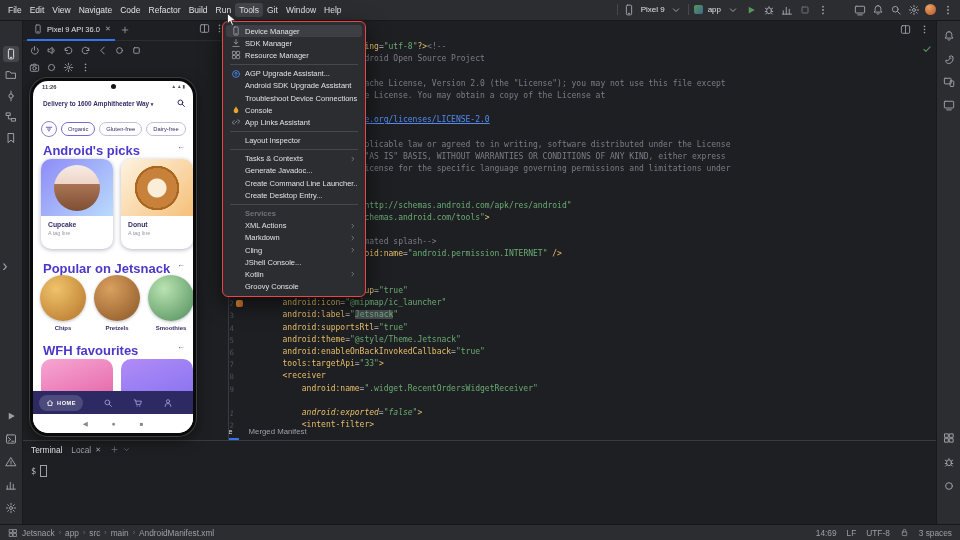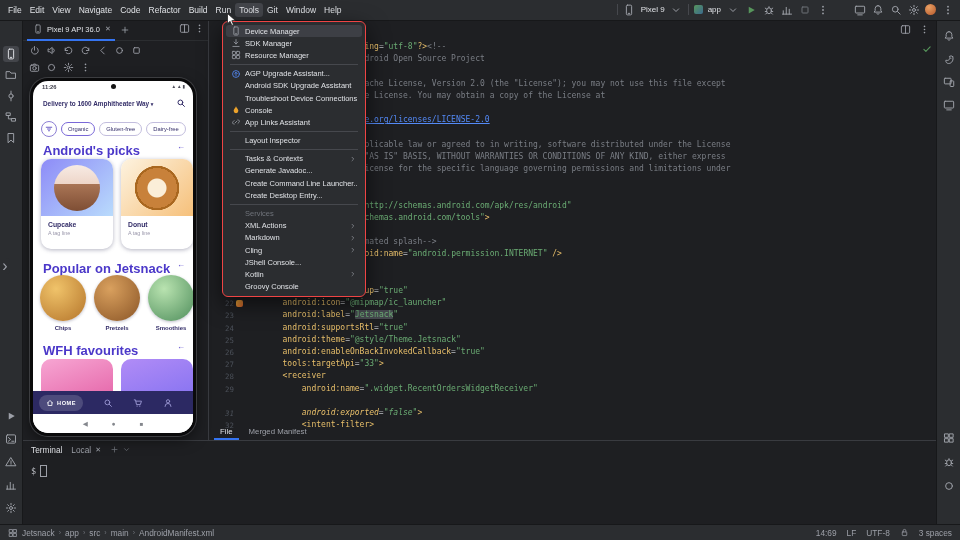--- a/index.html
+++ b/index.html
@@ -21,21 +21,21 @@
 
   
   .left-strip{position:absolute;left:0;top:20px;width:22px;bottom:16px;background:#2b2d30;border-right:1px solid #17181a;z-index:5;}
   .right-strip{position:absolute;right:0;top:20px;width:23px;bottom:16px;background:#2b2d30;border-left:1px solid #17181a;z-index:5;}
   .strip-btn{position:absolute;left:3px;width:16px;height:16px;border-radius:3px;display:flex;align-items:center;justify-content:center;color:#9da0a8;}
   .right-strip .strip-btn{left:3.5px;}
   .strip-btn.active{background:#43454a;color:#dfe1e5;}
   .edge-expander{position:absolute;left:0;top:258px;width:10px;height:16px;background:#2b2d30;border-radius:0 4px 4px 0;color:#9da0a8;display:flex;align-items:center;justify-content:center;z-index:6;}
 
   
-  .devices-panel{position:absolute;left:22px;top:20px;width:186px;height:420px;background:#1e1f22;border-right:1px solid #393b40;z-index:4;}
+  .devices-panel{position:absolute;left:22px;top:20px;width:186px;height:420px;background:#1e1f22;border-right:1px solid #393b40;z-index:4;padding-left:20px;}
   .dp-tabrow{position:absolute;left:0;top:0;right:0;height:20px;display:flex;align-items:center;border-bottom:1px solid #2b2d30;padding-left:5px;gap:3px;}
   .dp-tab{display:flex;align-items:center;gap:3px;height:19px;padding:0 4px;font-size:7.5px;color:#dfe1e5;border-bottom:2px solid #3574f0;}
   .dp-tab .cl-x{color:#9da0a8;font-size:7px;margin-left:2px;}
   .dp-plus{color:#9da0a8;margin-left:2px;}
   .dp-tab-right{position:absolute;right:3px;top:3px;display:flex;gap:4px;color:#9da0a8;}
   .dp-tools{position:absolute;left:5px;display:flex;gap:2px;}
   .dp-btn{width:15px;height:15px;border-radius:3px;display:flex;align-items:center;justify-content:center;color:#9da0a8;}
 
   
   .phone{position:absolute;left:8px;top:58px;width:166px;height:358px;background:#0a0a0b;border-radius:18px;box-shadow:0 0 0 1px #3c3d40,0 4px 14px rgba(0,0,0,.5);}
@@ -102,21 +102,21 @@
   .statusbar{position:absolute;left:0;right:0;bottom:0;height:15px;background:#2b2d30;border-top:1px solid #17181a;display:flex;align-items:center;font-size:8.3px;color:#9da0a8;padding:0 8px;gap:4px;z-index:10;}
   .sb-crumbs{display:flex;align-items:center;gap:4px;}
   .sb-sep{color:#6f737a;font-size:7px;}
   .sb-right{margin-left:auto;display:flex;align-items:center;gap:10px;}
   .sb-ic{color:#9da0a8;display:flex;align-items:center;}
 
   
   .popup{position:absolute;left:222px;top:21px;width:142px;background:#2b2d30;border:1px solid #ef4444;border-radius:6px;box-shadow:0 7px 22px rgba(0,0,0,.6);padding:3px 0;z-index:60;}
   .pi{display:flex;align-items:center;height:12.2px;padding:0 5px 0 3px;margin:0 3px;border-radius:3px;font-size:7.5px;color:#dfe1e5;white-space:nowrap;overflow:hidden;}
   .pi.hov{background:#3d3f45;}
-  .pi.dis{color:#6f737a;}
+  .pi.dis{color:#6f737a;font-weight:bold;}
   .pi .ic{width:13px;min-width:13px;display:flex;align-items:center;justify-content:center;margin-right:3px;color:#9da0a8;}
   .pi .lb{flex:1;overflow:hidden;}
   .pi .ar{color:#9da0a8;margin-left:3px;display:flex;}
   .psep{height:1px;background:#46484d;margin:2.5px 7px;}
 
   .mouse-cursor{position:absolute;left:227px;top:13px;z-index:90;}
 </style>
 </head>
 <body>
 

